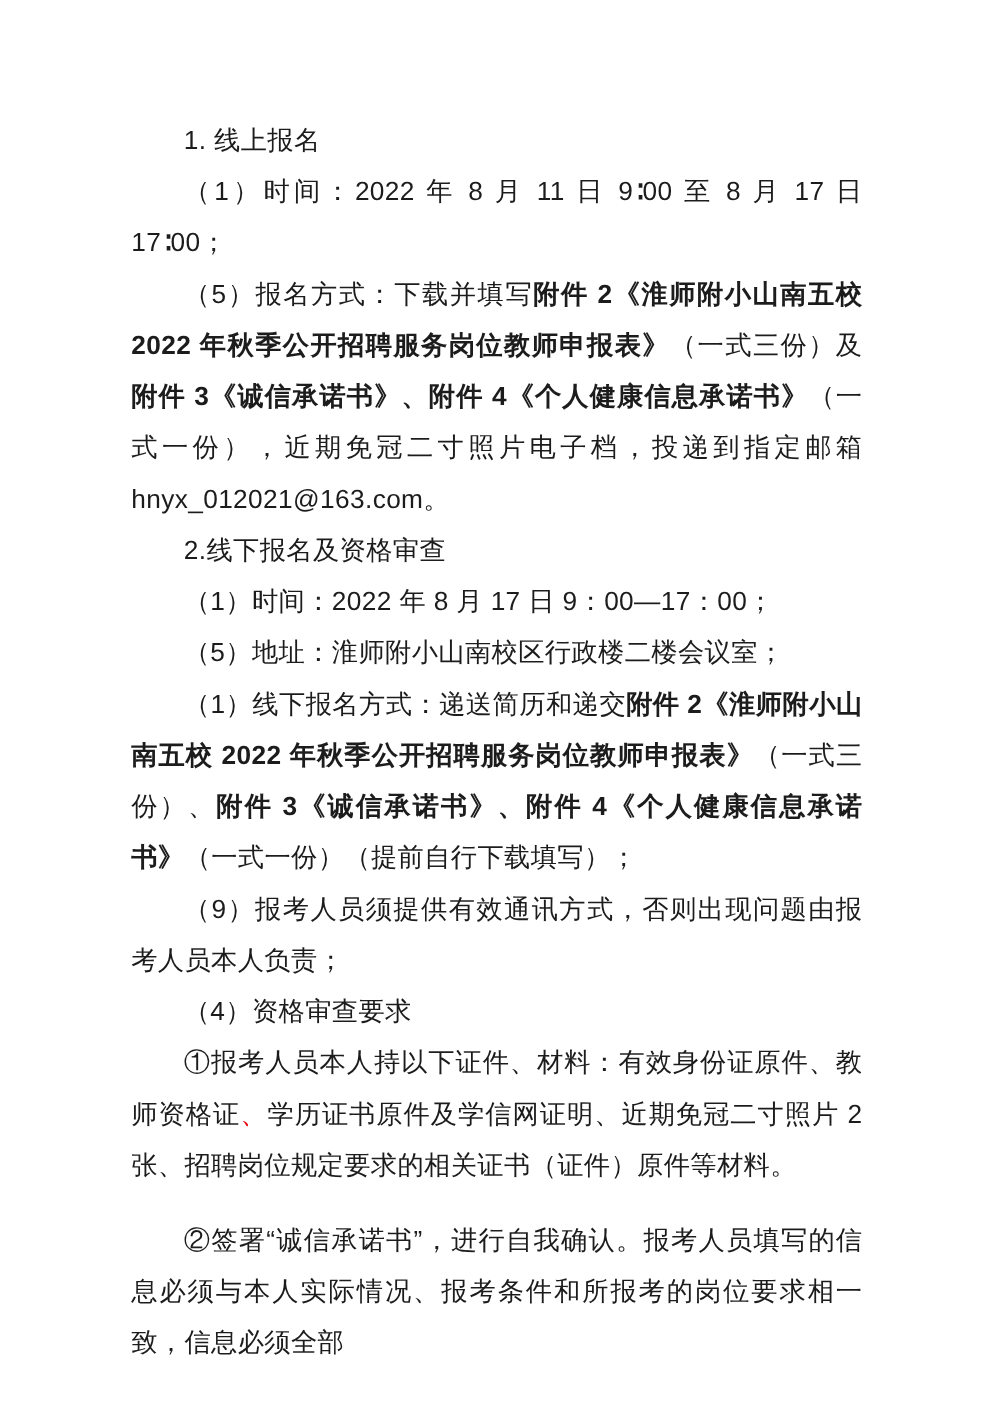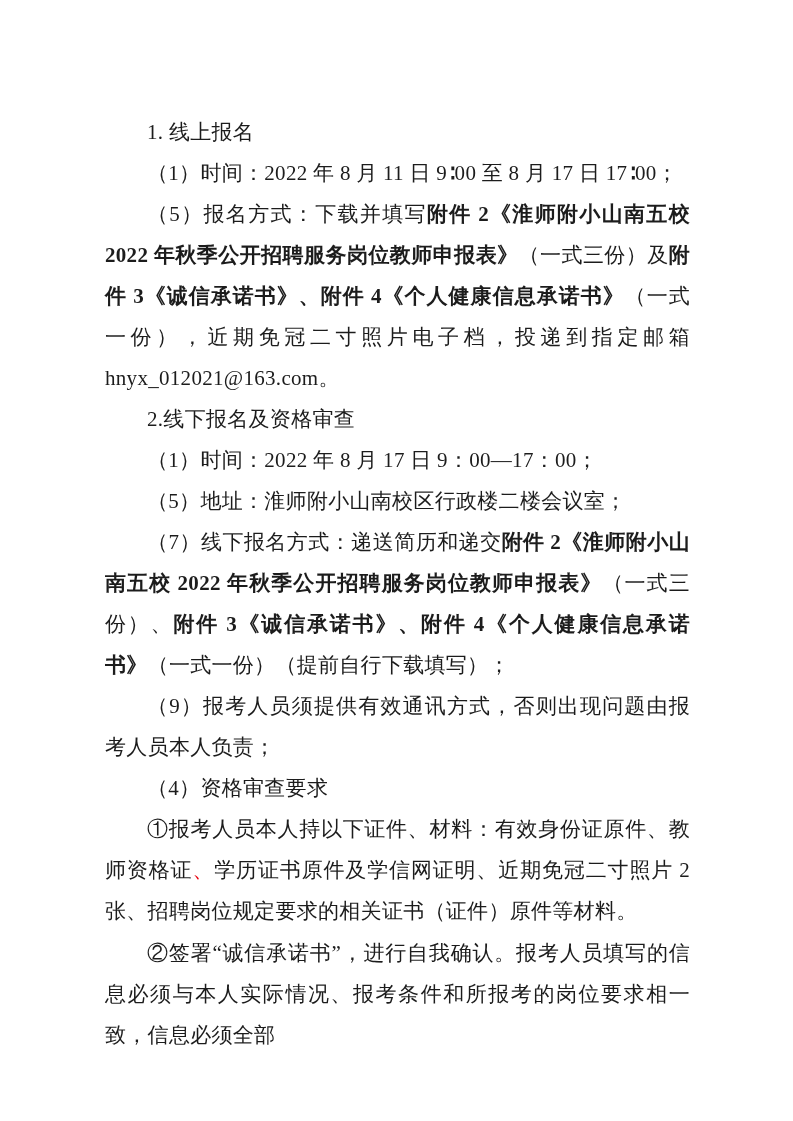--- a/index.html
+++ b/index.html
@@ -10,51 +10,51 @@
   .page {
     position: relative;
     width: 793px;
     height: 1121px;
     background: #ffffff;
     overflow: hidden;
     margin: 0 auto;
   }
   .doc-body {
     position: absolute;
-    top: 112px;
+    top: 92px;
     left: 105px;
     width: 585px;
-    font-family: Liberation Serif, serif;
+    font-family: Liberation Sans, sans-serif;
     font-size: 21px;
     line-height: 41px;
     color: #1c1c1c;
     text-align: justify;
     letter-spacing: 0.3px;
   }
   .doc-body p {
     margin: 0;
     padding: 0;
     text-indent: 2em;
   }
   .doc-body p.extra-space {
-    margin-top: 1px;
+    margin-top: 19px;
   }
   .run-bold { font-weight: bold; }
   .run-red  { color: #e8000d; }
 </style>
 </head>
 <body>
 
 <div class="page">
   <div class="doc-body" id="doc-body">
       <p><span>1. 线上报名</span></p>
       <p><span>（1）时间：2022 年 8 月 11 日 9∶00 至 8 月 17 日 17∶00；</span></p>
       <p><span>（5）报名方式：下载并填写</span><span class="run-bold">附件 2《淮师附小山南五校 2022 年秋季公开招聘服务岗位教师申报表》</span><span>（一式三份）及</span><span class="run-bold">附件 3《诚信承诺书》、附件 4《个人健康信息承诺书》</span><span>（一式一份），近期免冠二寸照片电子档，投递到指定邮箱 hnyx_012021@163.com。</span></p>
       <p><span>2.线下报名及资格审查</span></p>
       <p><span>（1）时间：2022 年 8 月 17 日 9：00—17：00；</span></p>
       <p><span>（5）地址：淮师附小山南校区行政楼二楼会议室；</span></p>
-      <p><span>（7）线下报名方式：递送简历和递交</span><span class="run-bold">附件 2《淮师附小山南五校 2022 年秋季公开招聘服务岗位教师申报表》</span><span>（一式三份）、</span><span class="run-bold">附件 3《诚信承诺书》、附件 4《个人健康信息承诺书》</span><span>（一式一份）（提前自行下载填写）；</span></p>
+      <p><span>（1）线下报名方式：递送简历和递交</span><span class="run-bold">附件 2《淮师附小山南五校 2022 年秋季公开招聘服务岗位教师申报表》</span><span>（一式三份）、</span><span class="run-bold">附件 3《诚信承诺书》、附件 4《个人健康信息承诺书》</span><span>（一式一份）（提前自行下载填写）；</span></p>
       <p><span>（9）报考人员须提供有效通讯方式，否则出现问题由报考人员本人负责；</span></p>
       <p><span>（4）资格审查要求</span></p>
       <p><span>①报考人员本人持以下证件、材料：有效身份证原件、教师资格证</span><span class="run-red">、</span><span>学历证书原件及学信网证明、近期免冠二寸照片 2 张、招聘岗位规定要求的相关证书（证件）原件等材料。</span></p>
       <p class="extra-space"><span>②签署“诚信承诺书”，进行自我确认。报考人员填写的信息必须与本人实际情况、报考条件和所报考的岗位要求相一致，信息必须全部</span></p>
     </div>
 </div>
 
 </body></html>

